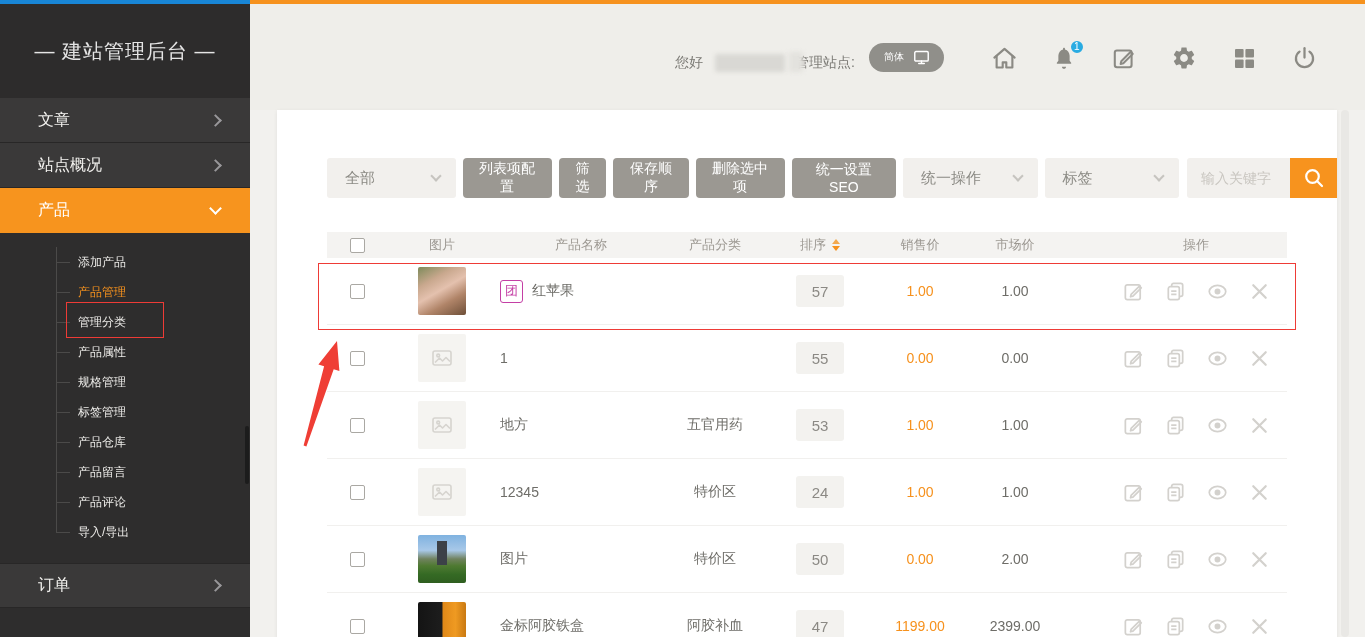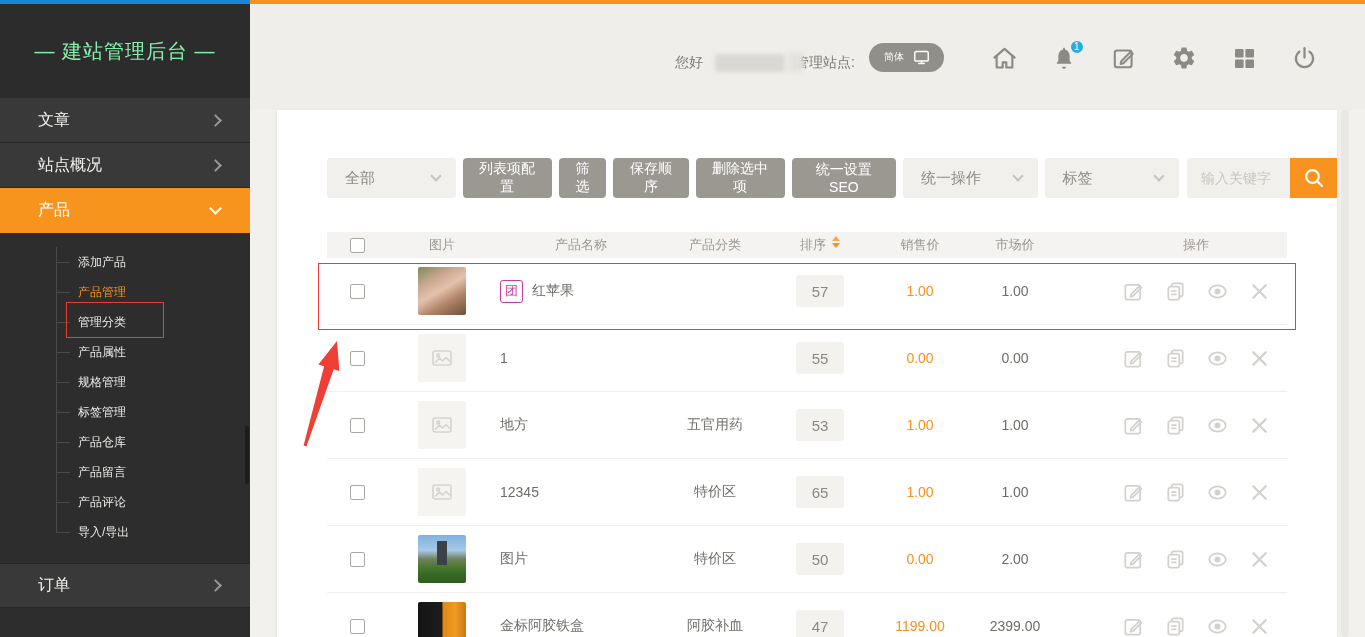--- a/index.html
+++ b/index.html
@@ -6,21 +6,21 @@
   html,body { background:#d8d8d8; }
   body { font-family:"Liberation Sans","DejaVu Sans",sans-serif; }
   .stage { position:relative; width:1365px; height:637px; background:#f2f1ee; overflow:hidden; }
 
   
   .strip-blue   { position:absolute; left:0; top:0; width:250px; height:4px; background:#1886d6; }
   .strip-orange { position:absolute; left:250px; top:0; width:1115px; height:4px; background:#f6921e; }
 
   
   .sidebar { position:absolute; left:0; top:4px; width:250px; height:633px; background:#2e2d2d; color:#f2f1ee; }
-  .logo { height:94px; display:flex; align-items:center; justify-content:center; font-size:20px; letter-spacing:1px; color:#86efac; background:#2d2c2c; }
+  .logo { height:94px; display:flex; align-items:center; justify-content:center; font-size:20px; letter-spacing:1px; color:#e5e5e5; background:#2d2c2c; }
   .nav-item { position:relative; height:45px; display:flex; align-items:center; padding-left:38px; font-size:16px; color:#f3f2ef; background:#3a3939; border-bottom:1px solid #282727; cursor:pointer; }
   .nav-item.active { background:#f7941e; border-bottom:none; color:#fff; }
   .chev { position:absolute; right:30px; width:9px; height:9px; border-top:2px solid #98979a; border-right:2px solid #98979a; }
   .chev.right { transform:rotate(45deg); }
   .chev.down  { transform:rotate(135deg); border-color:#fff; top:16px; }
   .submenu { position:relative; padding:14px 0 16px 0; background:#2e2d2d; }
   .submenu::before { content:""; position:absolute; left:56px; top:14px; bottom:31px; width:1px; background:#4b4a49; }
   .sub-item { position:relative; height:30px; display:flex; align-items:center; padding-left:78px; font-size:12px; color:#edece9; cursor:pointer; }
   .sub-item::before { content:""; position:absolute; left:56px; top:15px; width:14px; height:1px; background:#4b4a49; }
   .sub-item.active { color:#f6921e; }
@@ -51,21 +51,21 @@
   .search { display:flex; margin-left:1px; }
   .search input { width:103px; height:40px; border:none; background:#f2f0ed; border-radius:3px 0 0 3px; padding:0 0 0 14px; font-size:14px; color:#6e6d68; outline:none; font-family:inherit; }
   .search input::placeholder { color:#c9c6c0; }
   .search-btn { width:47px; height:40px; background:#f7931e; border:none; display:flex; align-items:center; justify-content:center; cursor:pointer; }
 
   
   .thead { position:absolute; left:50px; top:122px; width:960px; height:26px; background:#f4f3f1; display:flex; align-items:center; font-size:13px; color:#9c9892; }
   .trow  { position:absolute; left:50px; width:960px; height:67px; display:flex; align-items:center; border-bottom:1px solid #f1f0ee; font-size:14px; color:#6e6d68; background:#fff; }
   .c0{width:60px;display:flex;justify-content:center;} .c1{width:110px;display:flex;justify-content:center;}
   .c2{width:168px;display:flex;align-items:center;gap:9px;padding-left:3px;} .c3{width:100px;text-align:center;}
-  .c4{width:110px;display:flex;justify-content:center;gap:6px;} .c5{width:90px;text-align:center;}
+  .c4{width:110px;display:flex;justify-content:center;align-items:center;gap:6px;} .c5{width:90px;text-align:center;}
   .c6{width:100px;text-align:center;} .c7{width:222px;display:flex;justify-content:center;gap:19px;padding-left:40px;}
   .cb { appearance:none; -webkit-appearance:none; width:15px; height:15px; border:1px solid #aaa8a3; border-radius:2px; background:#fff; cursor:pointer; }
   .sort-arrows { display:flex; flex-direction:column; gap:2px; }
   .tri-up { width:0; height:0; border-left:4px solid transparent; border-right:4px solid transparent; border-bottom:5px solid #f3a94e; }
   .tri-dn { width:0; height:0; border-left:4px solid transparent; border-right:4px solid transparent; border-top:5px solid #f6921e; }
   .prod-img { width:48px; height:48px; border-radius:2px; background:#f5f4f1; display:flex; align-items:center; justify-content:center; overflow:hidden; position:relative; }
   .img-forest { background:linear-gradient(150deg,#7d8a5a 0%,#c9a88e 28%,#e4c1ae 48%,#b08468 70%,#6e4f38 100%); }
   .img-castle { background:linear-gradient(180deg,#7fb2e0 0%,#a8c8e8 32%,#70825f 50%,#4f7a32 64%,#356a24 82%,#2f5e20 100%); }
   .img-castle::after { content:""; position:absolute; left:19px; top:6px; width:10px; height:24px; background:#3c4148; }
   .img-box { background:linear-gradient(90deg,#141414 0%,#1d1d1d 50%,#e08818 52%,#ef9a22 78%,#c97912 100%); }
@@ -379,21 +379,21 @@
               <circle cx="8.2" cy="9.5" r="1.4"></circle>
               <path d="M5 16.5l4.5-4.5 3 3 3.5-3.5 4 4"></path>
             </svg>
       </div>
         </div>
       <div class="c2">
           <span>12345</span>
         </div>
       <div class="c3">特价区</div>
       <div class="c4">
-          <span class="sortbox">65</span>
+          <span class="sortbox">24</span>
         </div>
       <div class="c5 price-sale">1.00</div>
       <div class="c6">1.00</div>
       <div class="c7">
         <svg class="aico" viewBox="0 0 24 24" fill="none" stroke="currentColor" stroke-width="1.8" stroke-linejoin="round" stroke-linecap="round">
             <rect x="3.5" y="5" width="15.5" height="15.5" rx="2"></rect>
             <path d="M9.5 15 18.2 6.3l1.9 1.9-8.7 8.7-2.5.6z"></path>
           </svg>
         <svg class="aico" viewBox="0 0 24 24" fill="none" stroke="currentColor" stroke-width="1.8" stroke-linejoin="round">
             <rect x="8" y="3.5" width="11.5" height="13.5" rx="2"></rect>

